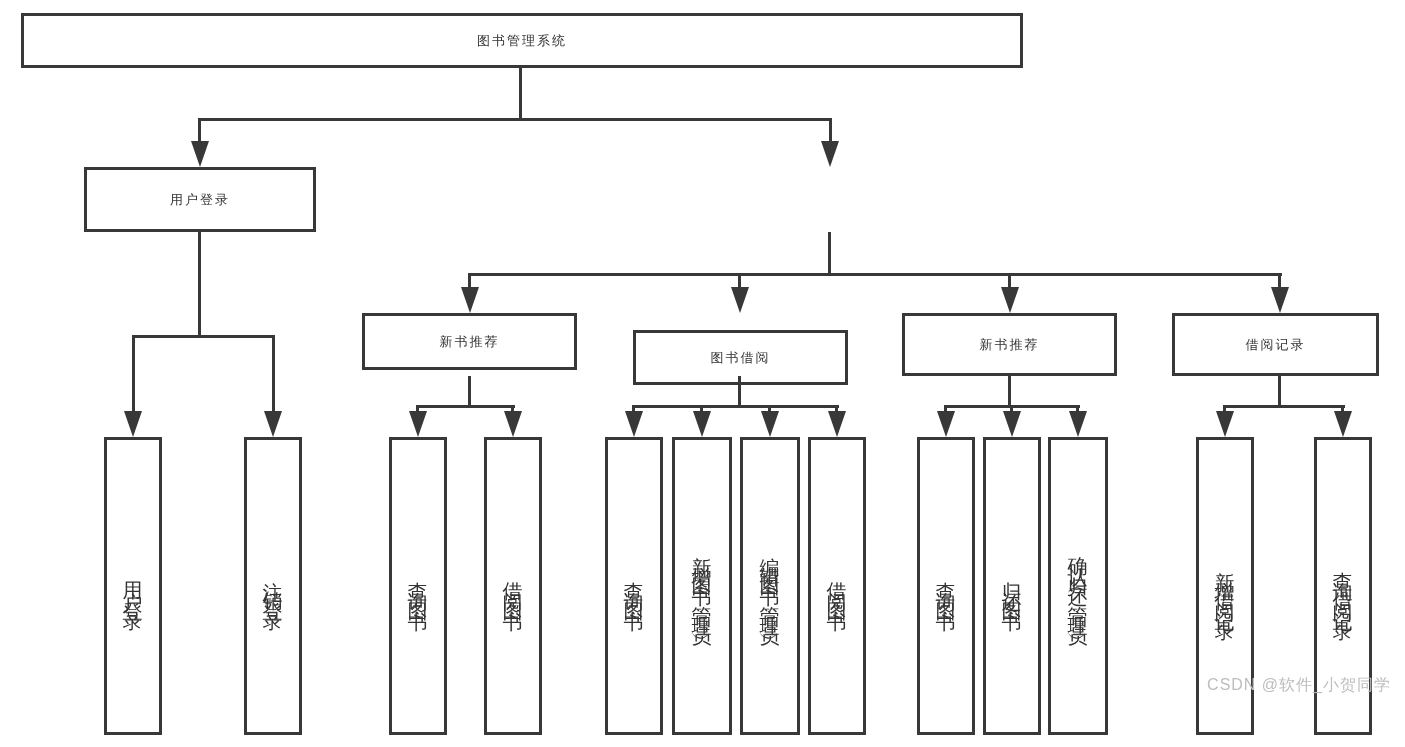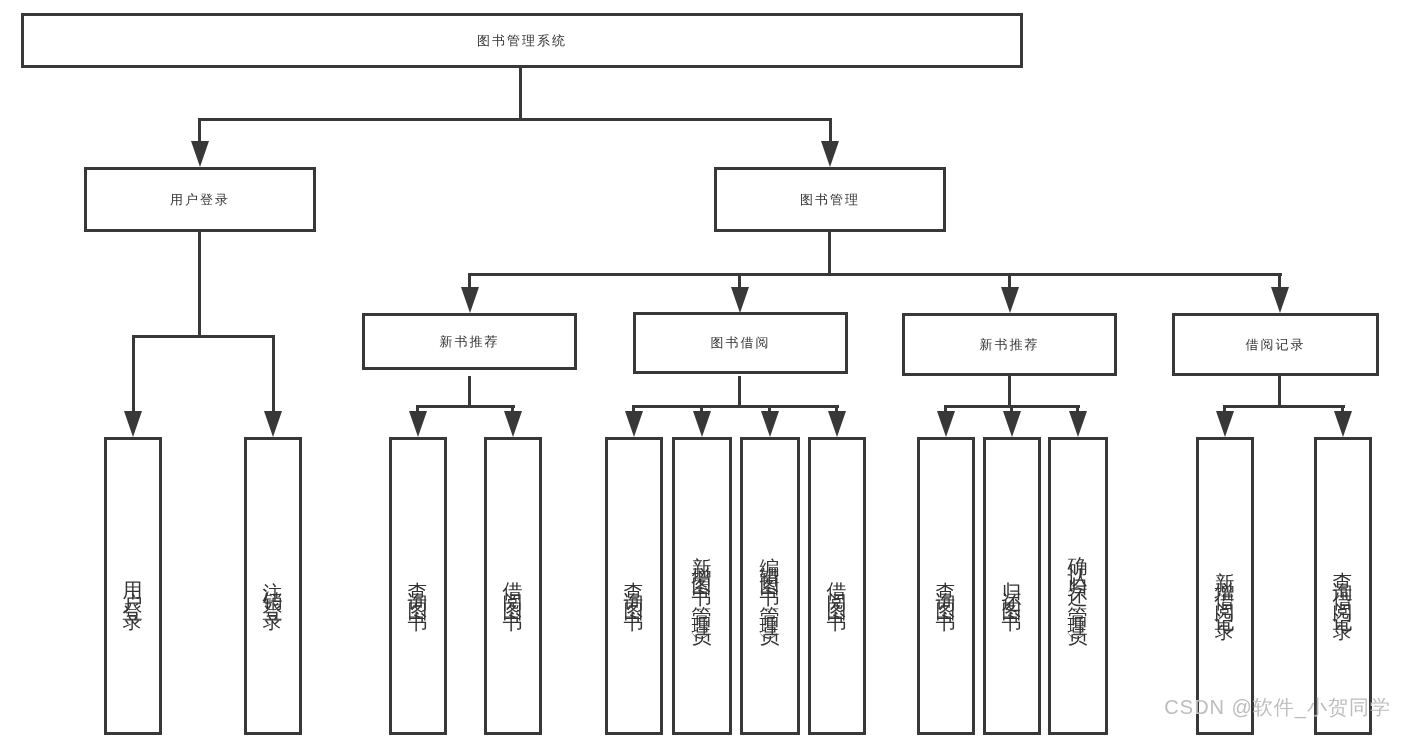--- a/index.html
+++ b/index.html
@@ -41,22 +41,22 @@
   .hline{position:absolute;height:3px;background:var(--line);}
   .vline{position:absolute;width:3px;background:var(--line);}
   .arrow{
     position:absolute;width:0;height:0;
     border-left:9px solid transparent;
     border-right:9px solid transparent;
     border-top:26px solid var(--line);
   }
   .watermark{
     position:absolute;
-    right:14px;top:694px;
-    font-size:20px;
+    right:14px;top:675px;
+    font-size:16px;
     color:var(--wm);
     letter-spacing:1px;
     white-space:nowrap;
     z-index:10;
   }
 </style>
 </head>
 <body>
 
 <div class="canvas">
@@ -67,23 +67,20 @@
 
   <div class="vline" style="left:519px;top:67px;height:53px"></div>
   <div class="hline" style="left:198px;top:118px;width:634px"></div>
   <div class="vline" style="left:198px;top:118px;height:27px"></div>
   <div class="arrow" style="left:191px;top:141px"></div>
   <div class="vline" style="left:829px;top:118px;height:27px"></div>
   <div class="arrow" style="left:821px;top:141px"></div>
 
   <div class="node hnode" style="left:84px;top:167px;width:232px;height:65px">
     <span>用户登录</span>
-  </div>
-  <div class="node hnode" style="left:714px;top:167px;width:232px;height:65px">
-    <span>图书管理</span>
   </div>
 
   <div class="vline" style="left:198px;top:232px;height:105px"></div>
   <div class="hline" style="left:132px;top:335px;width:143px"></div>
   <div class="vline" style="left:132px;top:335px;height:80px"></div>
   <div class="arrow" style="left:124px;top:411px"></div>
   <div class="vline" style="left:272px;top:335px;height:80px"></div>
   <div class="arrow" style="left:264px;top:411px"></div>
 
   <div class="node vnode" style="left:104px;top:437px;width:58px;height:298px">
@@ -100,21 +97,21 @@
   <div class="vline" style="left:738px;top:273px;height:16px"></div>
   <div class="arrow" style="left:731px;top:287px"></div>
   <div class="vline" style="left:1008px;top:273px;height:16px"></div>
   <div class="arrow" style="left:1001px;top:287px"></div>
   <div class="vline" style="left:1278px;top:273px;height:16px"></div>
   <div class="arrow" style="left:1271px;top:287px"></div>
 
   <div class="node hnode" style="left:362px;top:313px;width:215px;height:57px">
     <span>新书推荐</span>
   </div>
-  <div class="node hnode" style="left:633px;top:312px;width:215px;height:62px">
+  <div class="node hnode" style="left:633px;top:330px;width:215px;height:55px">
     <span>图书借阅</span>
   </div>
   <div class="node hnode" style="left:902px;top:313px;width:215px;height:63px">
     <span>新书推荐</span>
   </div>
   <div class="node hnode" style="left:1172px;top:313px;width:207px;height:63px">
     <span>借阅记录</span>
   </div>
 
   <div class="vline" style="left:468px;top:376px;height:31px"></div>

